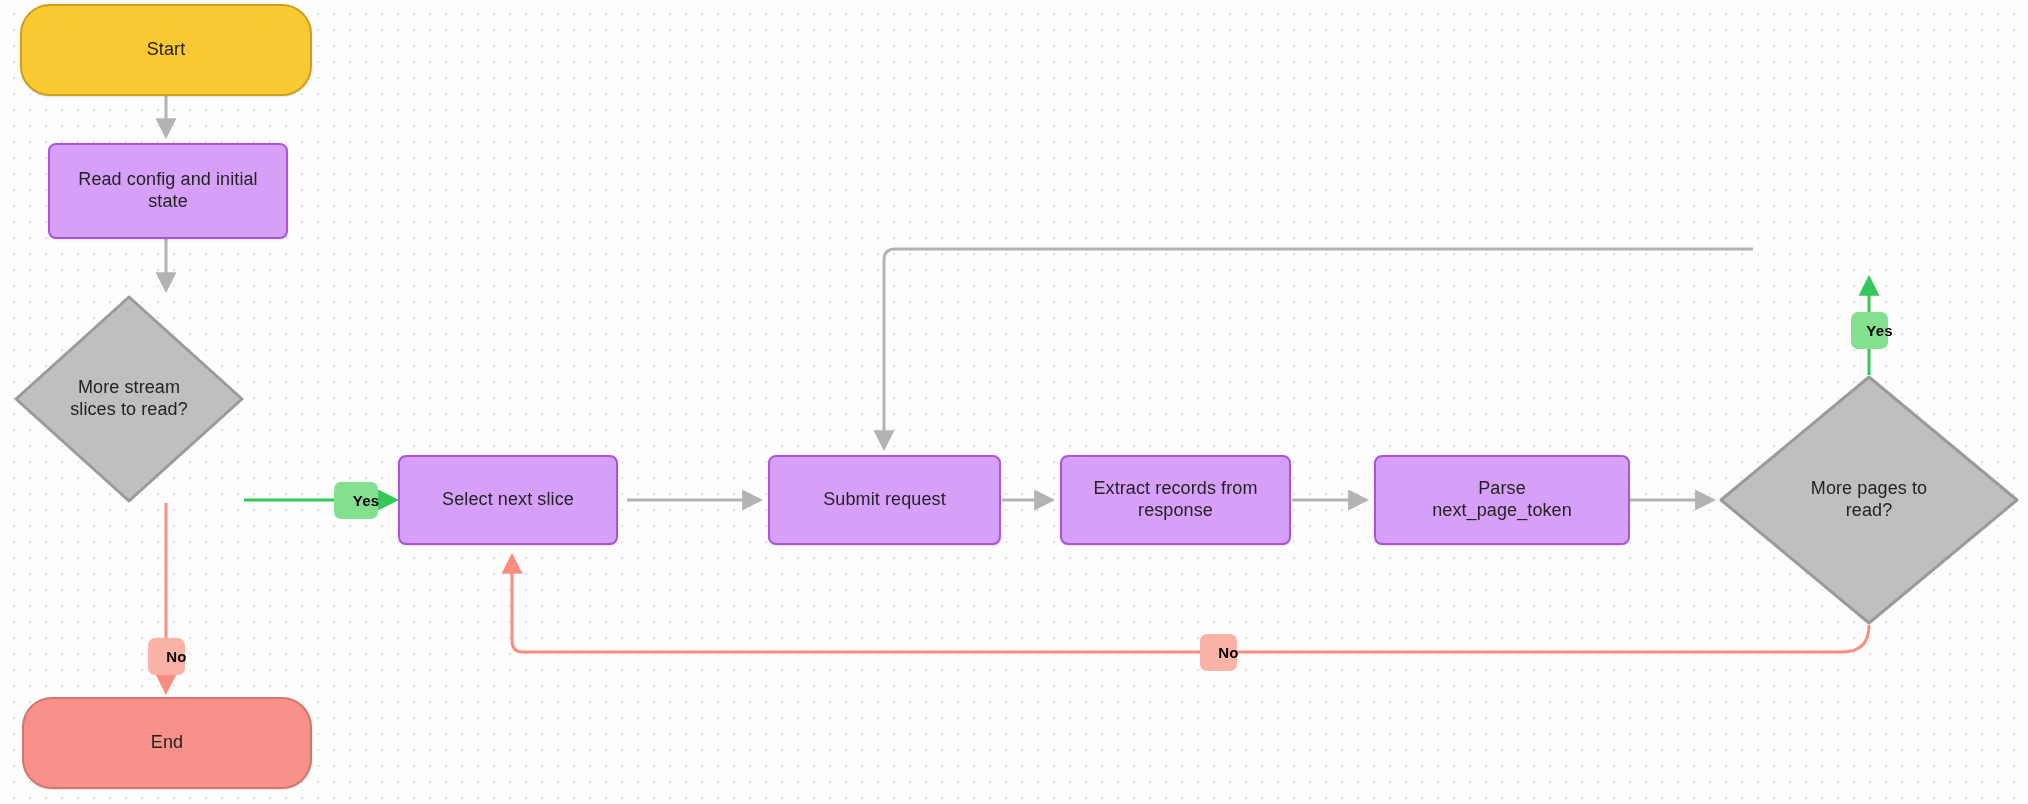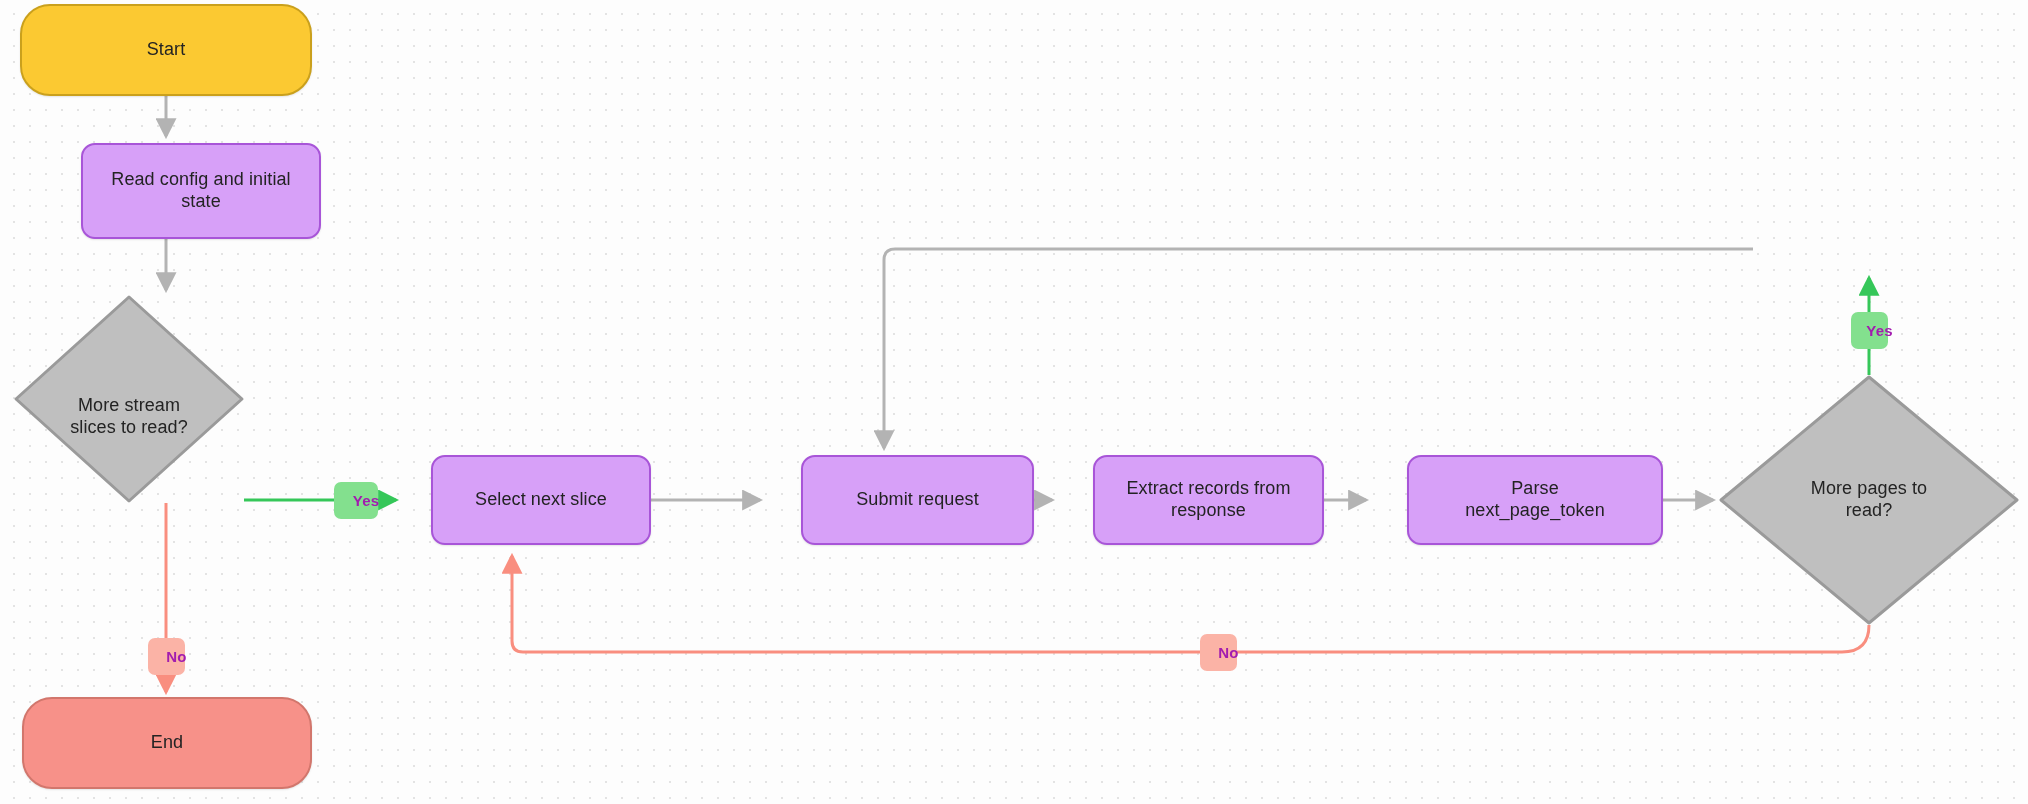--- a/index.html
+++ b/index.html
@@ -46,46 +46,45 @@
     border-radius: 30px;
     border: 2px solid #caa01c;
     background: #fbc932;
     box-shadow: 0 1px 2px rgba(0,0,0,0.10);
   }
   .node-terminal.end-node {
     border-color: #d2766c;
     background: #f79189;
   }
   .node-process {
-    border-radius: 14px;
+    border-radius: 8px;
     border: 2px solid #a855d8;
     background: #d7a0f8;
     box-shadow: 0 1px 2px rgba(0,0,0,0.10);
-    margin-left: 33px;
   }
   .node-decision {
     background: transparent;
     border: none;
     box-shadow: none;
     padding: 0;
   }
   .node-decision .diamond-label {
     position: relative;
     z-index: 2;
     width: 78%;
   }
   .edge-badge {
     position: absolute;
     box-sizing: border-box;
     display: flex;
     align-items: center;
     justify-content: center;
     font-size: 15px;
     font-weight: 600;
-    color: #a21caf;
+    color: #000000;
     border-radius: 7px;
     letter-spacing: 0.2px;
     padding-left: 20px;
   }
   .badge-yes {
     background: #83e08e;
   }
   .badge-no {
     background: #fbb3a6;
   }
@@ -153,21 +152,21 @@
     <span>Start</span>
   </div>
 
   <div class="node node-process" style="left:48px; top:143px; width:240px; height:96px;">
     <span>
       <span>Read config and initial</span><br>
       <span>state</span>
     </span>
   </div>
 
-  <div class="node node-decision" style="left:16px; top:315px; width:226px; height:204px;">
+  <div class="node node-decision" style="left:16px; top:297px; width:226px; height:204px;">
     <span class="diamond-label">
       <span>More stream</span><br>
       <span>slices to read?</span>
     </span>
   </div>
 
   <div class="node node-terminal end-node" style="left:22px; top:697px; width:290px; height:92px;">
     <span>End</span>
   </div>
 

